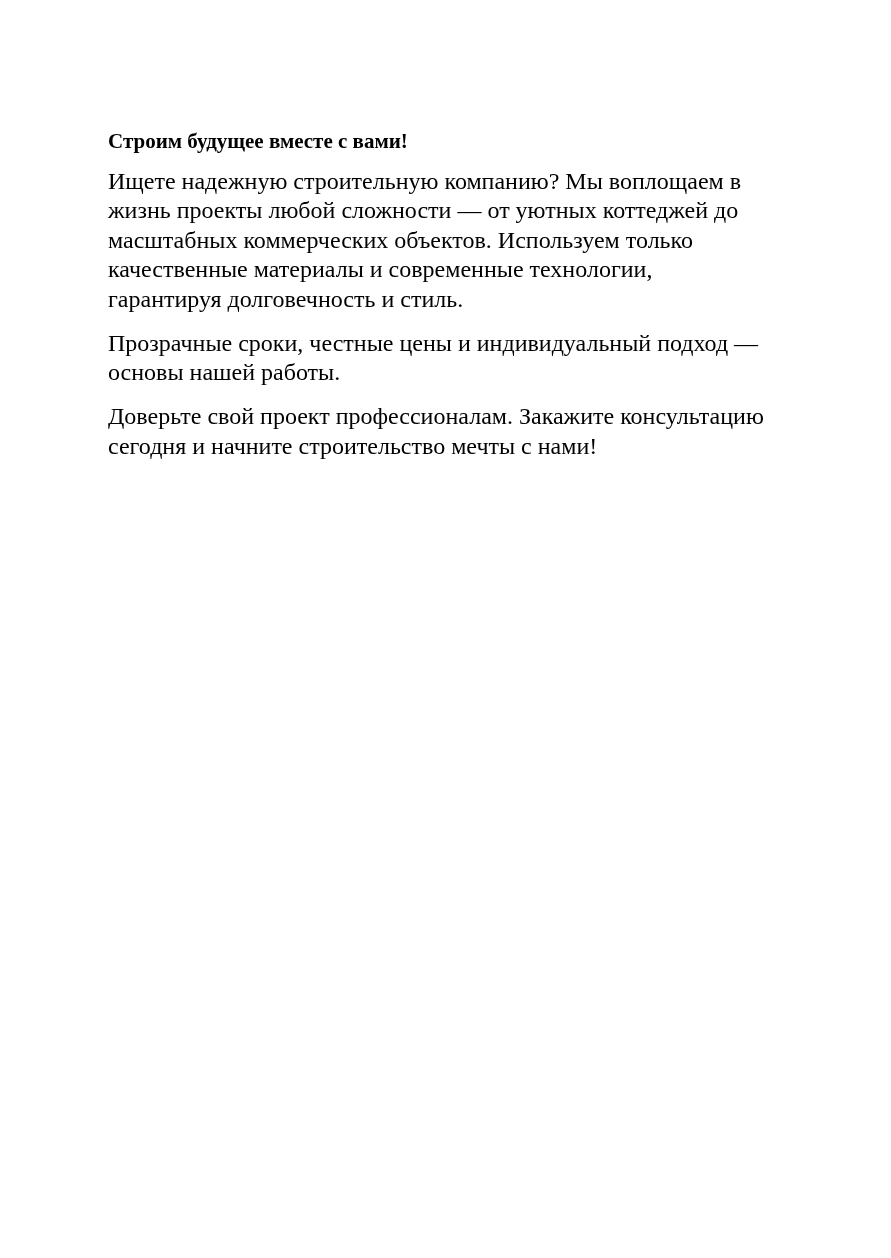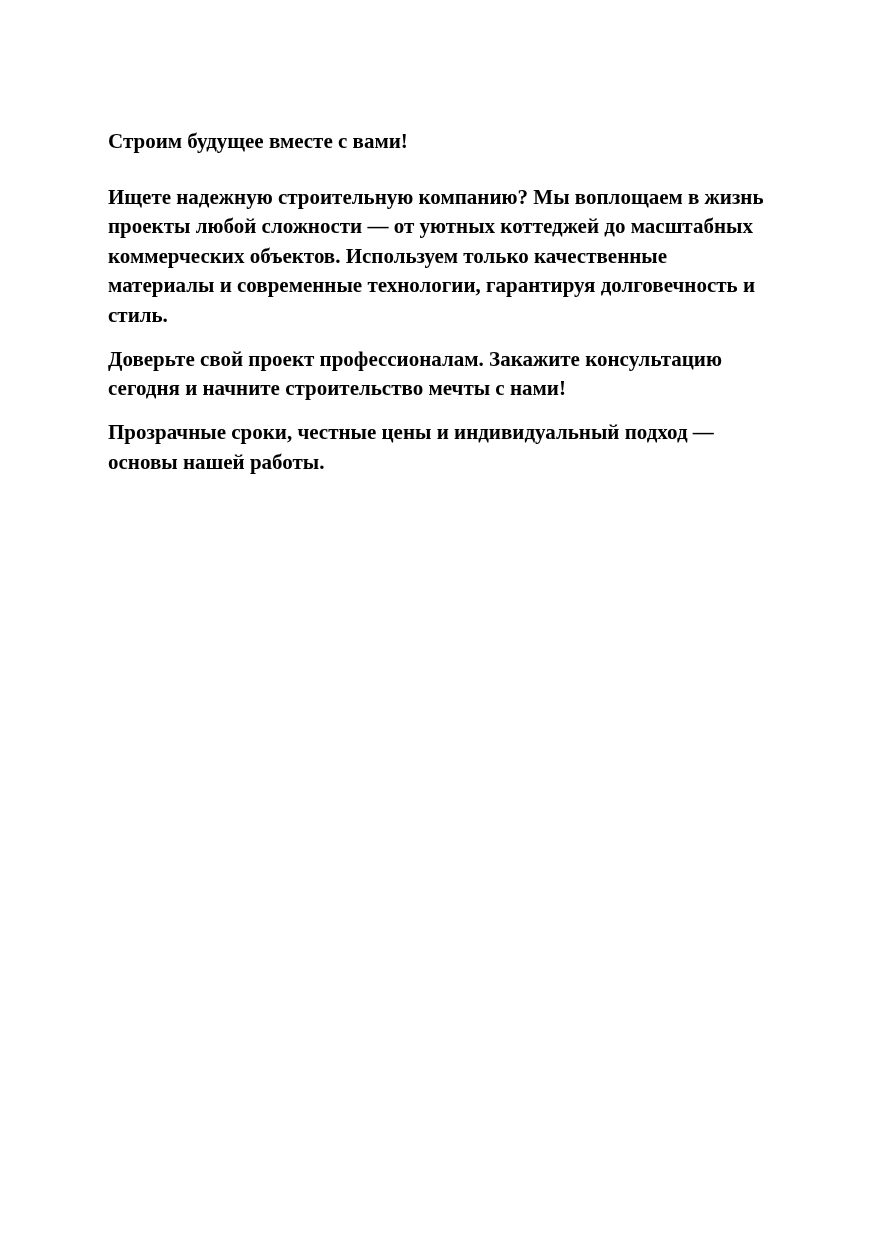--- a/index.html
+++ b/index.html
@@ -18,37 +18,37 @@
     box-sizing: border-box;
     width: 891px;
     height: 1258px;
     padding: 127px 108px 0 108px;
     background: #ffffff;
   }
   .doc-heading {
     font-size: 21px;
     font-weight: bold;
     line-height: 29.5px;
-    margin: 0 0 26px 0;
+    margin: 0 0 10px 0;
     max-width: 660px;
   }
   .doc-paragraph {
-    font-size: 21px;
-    font-weight: bold;
+    font-size: 24px;
+    font-weight: normal;
     line-height: 29.5px;
     margin: 0 0 14.5px 0;
     max-width: 660px;
     letter-spacing: 0;
   }
 </style>
 </head>
 <body>
 
 <div class="page">
   <h3 class="doc-heading">Строим будущее вместе с вами!</h3>
 
   <p class="doc-paragraph">Ищете надежную строительную компанию? Мы воплощаем в жизнь проекты любой сложности — от уютных коттеджей до масштабных коммерческих объектов. Используем только качественные материалы и современные технологии, гарантируя долговечность и стиль.</p>
 
 
+  <p class="doc-paragraph">Прозрачные сроки, честные цены и индивидуальный подход — основы нашей работы.</p>
+
   <p class="doc-paragraph">Доверьте свой проект профессионалам. Закажите консультацию сегодня и начните строительство мечты с нами!</p>
-
-  <p class="doc-paragraph">Прозрачные сроки, честные цены и индивидуальный подход — основы нашей работы.</p>
 </div>
 
 </body></html>

